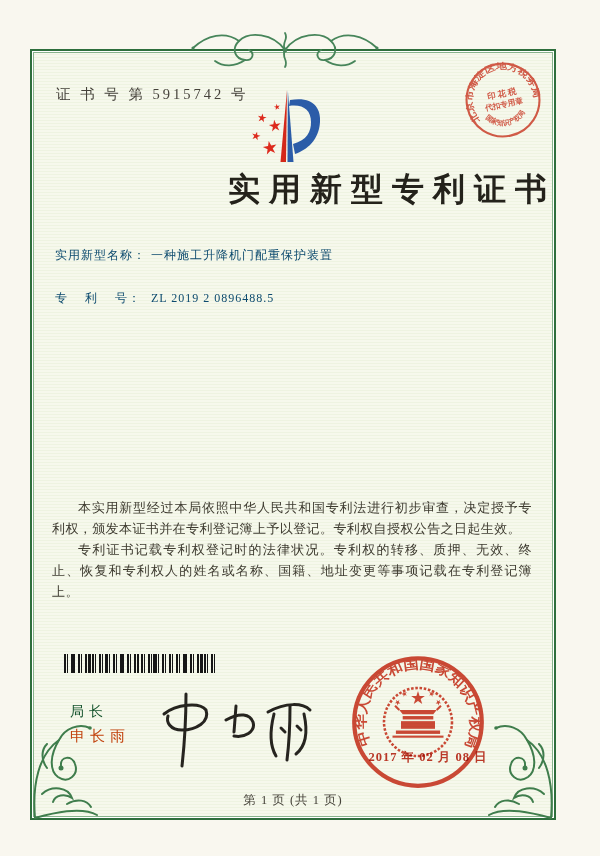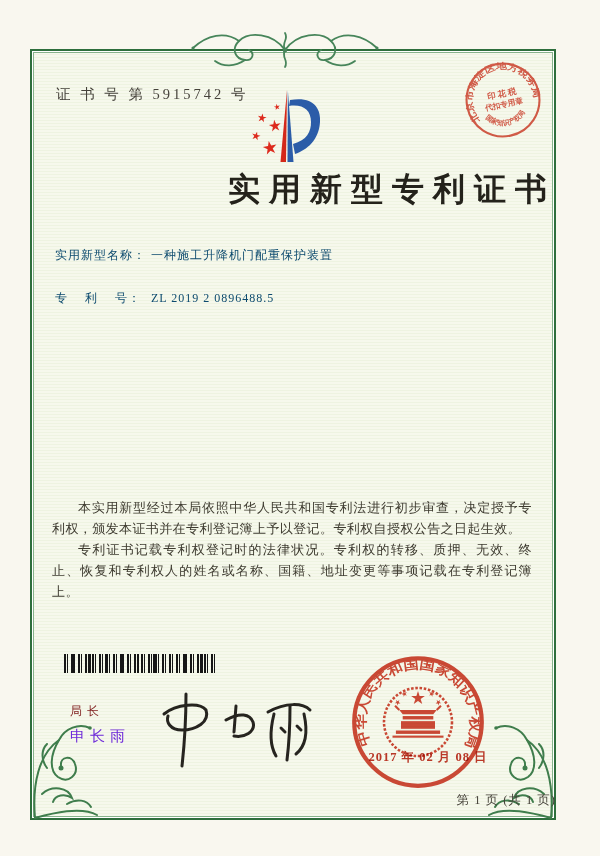--- a/index.html
+++ b/index.html
@@ -27,31 +27,31 @@
   .paras p {
     font-size:13px; line-height:21px; text-align:justify; text-indent:2em;
     letter-spacing:0.4px; color:#3d3a2f;
   }
   .barcode {
     position:absolute; left:64px; top:654px; width:152px; height:19px;
     background:
       repeating-linear-gradient(90deg,#161616 0 2px,transparent 2px 3px,#161616 3px 4px,transparent 4px 7px),
       repeating-linear-gradient(90deg,transparent 0 9px,#161616 9px 11px,transparent 11px 16px);
   }
-  .signer-title { position:absolute; left:70px; top:703px; font-size:12px; letter-spacing:5px; color:#7f1d1d; }
-  .signer-name  { position:absolute; left:70px; top:727px; font-size:15px; letter-spacing:5px; color:#6d28d9;text-align:right; }
+  .signer-title { position:absolute; left:70px; top:703px; font-size:14px; letter-spacing:5px; color:#14532d; }
+  .signer-name  { position:absolute; left:70px; top:727px; font-size:15px; letter-spacing:5px; color:#c2410c;text-align:right; }
   .signature { position:absolute; left:148px; top:686px; }
   .seal { position:absolute; left:350px; top:654px; mix-blend-mode:multiply; opacity:.92; }
   .seal-date {
     position:absolute; left:363px; top:749px; width:130px; text-align:center;
     font-size:12.5px; font-weight:bold; letter-spacing:1px; color:#c2392a;
     mix-blend-mode:multiply;
   }
   .tax-stamp { position:absolute; left:461px; top:58px; transform:rotate(-12deg); mix-blend-mode:multiply; opacity:.85; }
-  .footer { position:absolute; left:30px; top:792px; width:526px; text-align:right; font-size:12.5px; letter-spacing:1px; color:#46433a; }
+  .footer { position:absolute; left:30px; top:792px; width:526px; text-align:center; font-size:12.5px; letter-spacing:1px; color:#46433a; }
   .ornament-top { position:absolute; left:185px; top:28px; }
   .corner-left  { position:absolute; left:27px;  top:708px; }
   .corner-right { position:absolute; left:477px; top:708px; }
 </style>
 </head>
 <body>
 
 <div class="page">
 
   <div class="frame"></div>

